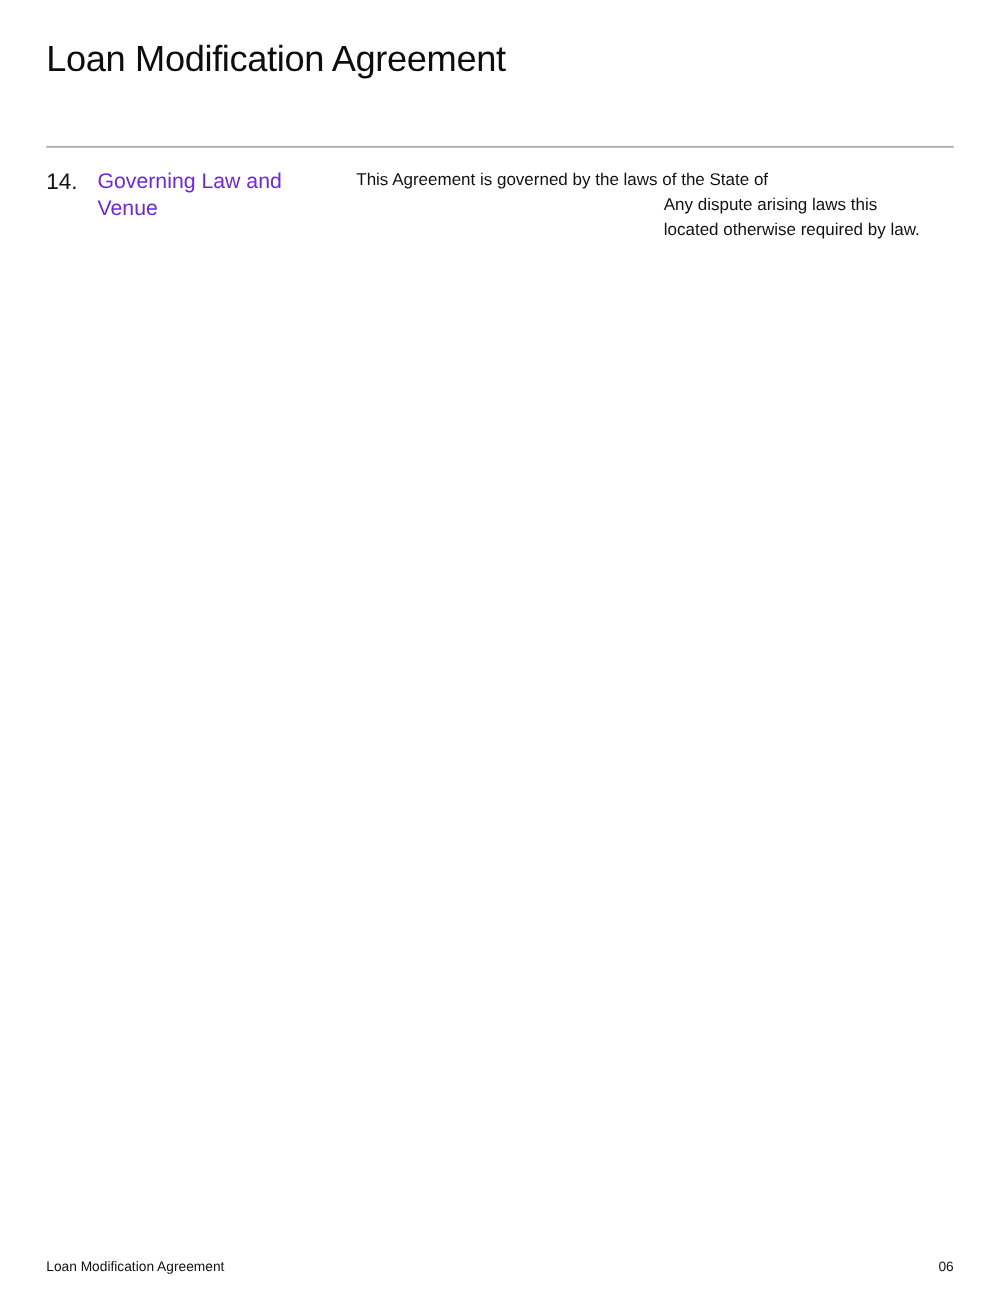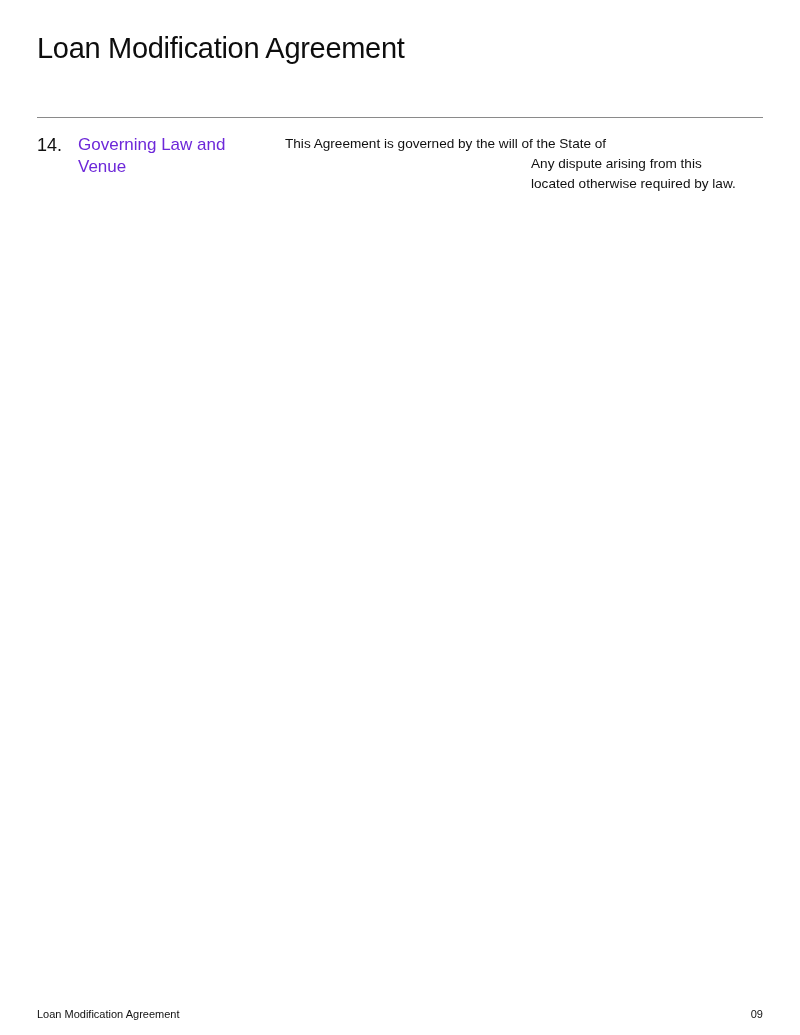--- a/index.html
+++ b/index.html
@@ -100,20 +100,20 @@
 <body>
 
 <h1 class="page-title">Loan Modification Agreement</h1>
 
 <div class="rule"></div>
 
 <div class="section">
   <div class="section-number">14.</div>
   <div class="section-heading">Governing Law and Venue</div>
   <div class="section-body">
-    <span class="body-line"><span>This Agreement is governed by the will of the State of</span><span class="blank"></span></span>
-    <span class="body-line"><span class="indent"></span><span>Any dispute arising from this</span></span>
+    <span class="body-line"><span>This Agreement is governed by the laws of the State of</span><span class="blank"></span></span>
+    <span class="body-line"><span class="indent"></span><span>Any dispute arising laws this</span></span>
     <span class="body-line"><span class="indent"></span><span>located otherwise required by law.</span></span>
   </div>
 </div>
 
 <div class="footer-left">Loan Modification Agreement</div>
-<div class="footer-right">09</div>
+<div class="footer-right">06</div>
 
 </body></html>

